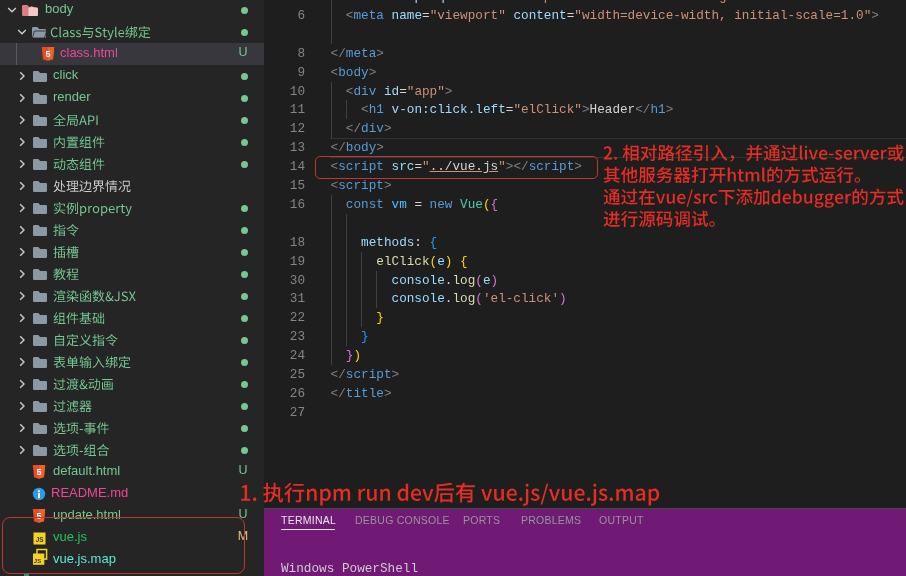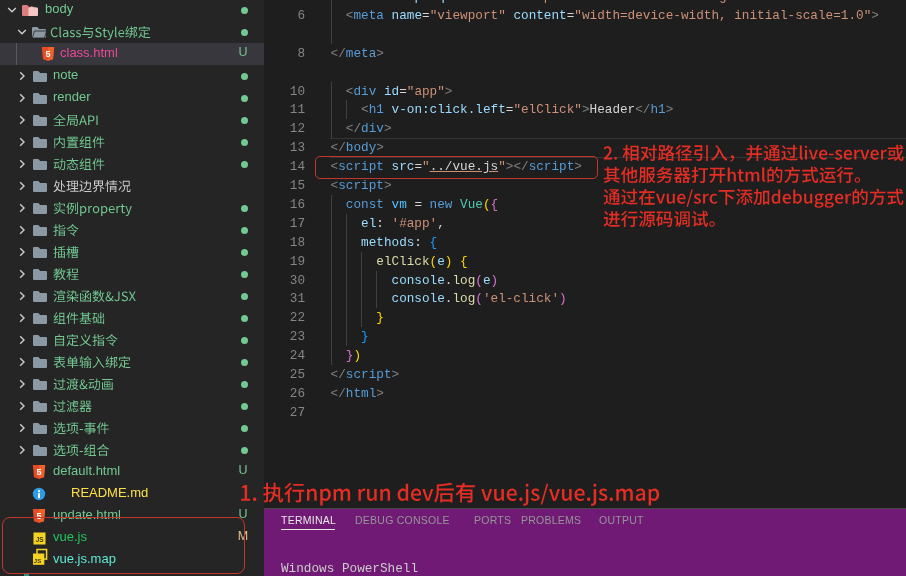--- a/index.html
+++ b/index.html
@@ -31,21 +31,21 @@
         <text x="7" y="11" font-family="Liberation Sans" font-size="9" font-weight="bold" fill="#ffffff" text-anchor="middle">5</text>
       </svg>
       <div class="lab" style="left:60px;top:45px;color:#ec4899">class.html</div>
       <div class="badge" style="left:233px;top:45px;color:#73c991">U</div>
       <svg style="position:absolute;left:14px;top:68px;" width="16" height="16" viewBox="0 0 16 16">
         <polyline points="6.2,4.2 10,8 6.2,11.8" fill="none" stroke="#cccccc" stroke-width="1.4"></polyline>
       </svg>
       <svg style="position:absolute;left:32px;top:69px;" width="16" height="15" viewBox="0 0 16 15">
         <path d="M1 3.2 a1.2 1.2 0 0 1 1.2-1.2 h4.1 l1.9 1.9 h5.6 a1.2 1.2 0 0 1 1.2 1.2 v6.7 a1.2 1.2 0 0 1-1.2 1.2 H2.2 a1.2 1.2 0 0 1-1.2-1.2 Z" fill="#8b99a4"></path>
       </svg>
-      <div class="lab" style="left:53px;top:67px;color:#73c991">note</div>
+      <div class="lab" style="left:53px;top:67px;color:#73c991">click</div>
       <div class="dot" style="left:241px;top:72.5px"></div>
       <svg style="position:absolute;left:14px;top:90px;" width="16" height="16" viewBox="0 0 16 16">
         <polyline points="6.2,4.2 10,8 6.2,11.8" fill="none" stroke="#cccccc" stroke-width="1.4"></polyline>
       </svg>
       <svg style="position:absolute;left:32px;top:91px;" width="16" height="15" viewBox="0 0 16 15">
         <path d="M1 3.2 a1.2 1.2 0 0 1 1.2-1.2 h4.1 l1.9 1.9 h5.6 a1.2 1.2 0 0 1 1.2 1.2 v6.7 a1.2 1.2 0 0 1-1.2 1.2 H2.2 a1.2 1.2 0 0 1-1.2-1.2 Z" fill="#8b99a4"></path>
       </svg>
       <div class="lab" style="left:53px;top:89px;color:#73c991">render</div>
       <div class="dot" style="left:241px;top:94.5px"></div>
       <svg style="position:absolute;left:14px;top:112px;" width="16" height="16" viewBox="0 0 16 16">
@@ -212,21 +212,21 @@
         <path d="M7 2 v12.35 L12 13.3 L13.2 1 H7 Z" fill="#f16529" opacity="0.85"></path>
         <text x="7" y="11" font-family="Liberation Sans" font-size="9" font-weight="bold" fill="#ffffff" text-anchor="middle">5</text>
       </svg>
       <div class="lab" style="left:53px;top:463px;color:#73c991">default.html</div>
       <div class="badge" style="left:233px;top:463px;color:#73c991">U</div>
       <svg style="position:absolute;left:32px;top:487px;" width="14" height="14" viewBox="0 0 14 14">
         <circle cx="7" cy="7" r="6.2" fill="#2e9be6"></circle>
         <rect x="6" y="3.2" width="2" height="2" fill="#fff"></rect>
         <rect x="6" y="6.2" width="2" height="5" fill="#fff"></rect>
       </svg>
-      <div class="lab" style="left:71px;top:485px;color:#fde047">README.md</div>
+      <div class="lab" style="left:51px;top:485px;color:#ec4899">README.md</div>
       <svg style="position:absolute;left:32px;top:508px;" width="14" height="16" viewBox="0 0 14 16">
         <path d="M0.8 1 L2 13.3 L7 14.9 L12 13.3 L13.2 1 Z" fill="#e44d26"></path>
         <path d="M7 2 v12.35 L12 13.3 L13.2 1 H7 Z" fill="#f16529" opacity="0.85"></path>
         <text x="7" y="11" font-family="Liberation Sans" font-size="9" font-weight="bold" fill="#ffffff" text-anchor="middle">5</text>
       </svg>
       <div class="lab" style="left:53px;top:507px;color:#73c991">update.html</div>
       <div class="badge" style="left:233px;top:507px;color:#73c991">U</div>
       <svg style="position:absolute;left:33px;top:531.5px;" width="13" height="13" viewBox="0 0 13 13">
         <rect x="0.5" y="0.5" width="12" height="12" fill="#f5d322"></rect>
         <text x="6.6" y="10.3" font-family="Liberation Sans" font-size="6.4" font-weight="bold" fill="#3d3805" text-anchor="middle">JS</text>
@@ -269,44 +269,44 @@
       <div class="gu" style="left:112.3px;top:289.4px;height:19.0px"></div>
       <div class="gu" style="left:66.6px;top:308.3px;height:19.0px"></div>
       <div class="gu" style="left:81.8px;top:308.3px;height:19.0px"></div>
       <div class="gu" style="left:97.1px;top:308.3px;height:19.0px"></div>
       <div class="gu" style="left:66.6px;top:327.2px;height:19.0px"></div>
       <div class="gu" style="left:81.8px;top:327.2px;height:19.0px"></div>
       <div class="gu" style="left:66.6px;top:346.1px;height:19.0px"></div>
       <div class="cl" style="top:-13.0px"><span class="ln">5</span>  <b class="g">&lt;</b><b class="t">meta</b><b class="w"> </b><b class="a">http-equiv</b><b class="w">=</b><b class="s">"X-UA-Compatible"</b><b class="w"> </b><b class="a">content</b><b class="w">=</b><b class="s">"IE=edge"</b><b class="g">&gt;</b></div>
       <div class="cl" style="top:5.9px"><span class="ln">6</span>  <b class="g">&lt;</b><b class="t">meta</b><b class="w"> </b><b class="a">name</b><b class="w">=</b><b class="s">"viewport"</b><b class="w"> </b><b class="a">content</b><b class="w">=</b><b class="s">"width=device-width, initial-scale=1.0"</b><b class="g">&gt;</b></div>
       <div class="cl" style="top:43.7px"><span class="ln">8</span><b class="g">&lt;/</b><b class="t">meta</b><b class="g">&gt;</b></div>
+      <div class="cl" style="top:62.6px"><span class="ln">9</span><b class="g">&lt;</b><b class="t">body</b><b class="g">&gt;</b></div>
       <div class="cl" style="top:81.5px"><span class="ln">10</span>  <b class="g">&lt;</b><b class="t">div</b><b class="w"> </b><b class="a">id</b><b class="w">=</b><b class="s">"app"</b><b class="g">&gt;</b></div>
       <div class="cl" style="top:100.4px"><span class="ln">11</span>    <b class="g">&lt;</b><b class="t">h1</b><b class="w"> </b><b class="a">v-on:click.left</b><b class="w">=</b><b class="s">"elClick"</b><b class="g">&gt;</b><b class="w">Header</b><b class="g">&lt;/</b><b class="t">h1</b><b class="g">&gt;</b></div>
       <div class="cl" style="top:119.3px"><span class="ln">12</span>  <b class="g">&lt;/</b><b class="t">div</b><b class="g">&gt;</b></div>
       <div class="cl" style="top:138.2px"><span class="ln">13</span><b class="g">&lt;/</b><b class="t">body</b><b class="g">&gt;</b></div>
       <div class="cl" style="top:157.1px"><span class="ln">14</span><b class="g">&lt;</b><b class="t">script</b><b class="w"> </b><b class="a">src</b><b class="w">=</b><b class="s">"</b><u style="text-decoration-color:#ce9178">../vue.js</u><b class="s">"</b><b class="g">&gt;&lt;/</b><b class="t">script</b><b class="g">&gt;</b></div>
       <div class="cl" style="top:176.0px"><span class="ln">15</span><b class="g">&lt;</b><b class="t">script</b><b class="g">&gt;</b></div>
       <div class="cl" style="top:194.9px"><span class="ln">16</span>  <b class="t">const</b><b class="w"> </b><b class="v">vm</b><b class="w"> = </b><b class="t">new</b><b class="w"> </b><b class="c">Vue</b><b class="b1">(</b><b class="b2">{</b></div>
-      <div class="cl" style="top:213.8px"><span class="ln">17</span>    <b class="a">el</b><b class="w">: </b><b class="s">'#app'</b><b class="w">,</b></div>
       <div class="cl" style="top:232.7px"><span class="ln">18</span>    <b class="a">methods</b><b class="w">: </b><b class="b3">{</b></div>
       <div class="cl" style="top:251.6px"><span class="ln">19</span>      <b class="f">elClick</b><b class="b1">(</b><b class="a">e</b><b class="b1">)</b><b class="w"> </b><b class="b1">{</b></div>
       <div class="cl" style="top:270.5px"><span class="ln">30</span>        <b class="a">console</b><b class="w">.</b><b class="f">log</b><b class="b2">(</b><b class="a">e</b><b class="b2">)</b></div>
       <div class="cl" style="top:289.4px"><span class="ln">31</span>        <b class="a">console</b><b class="w">.</b><b class="f">log</b><b class="b2">(</b><b class="s">'el-click'</b><b class="b2">)</b></div>
       <div class="cl" style="top:308.3px"><span class="ln">22</span>      <b class="b1">}</b></div>
       <div class="cl" style="top:327.2px"><span class="ln">23</span>    <b class="b3">}</b></div>
       <div class="cl" style="top:346.1px"><span class="ln">24</span>  <b class="b2">}</b><b class="b1">)</b></div>
       <div class="cl" style="top:365.0px"><span class="ln">25</span><b class="g">&lt;/</b><b class="t">script</b><b class="g">&gt;</b></div>
-      <div class="cl" style="top:383.9px"><span class="ln">26</span><b class="g">&lt;/</b><b class="t">html</b><b class="g">&gt;</b></div>
+      <div class="cl" style="top:383.9px"><span class="ln">26</span><b class="g">&lt;/</b><b class="t">title</b><b class="g">&gt;</b></div>
       <div class="cl" style="top:402.8px"><span class="ln">27</span></div>
     </div>
     <div style="position:absolute;left:264px;top:508px;width:642px;height:1px;background:#474747"></div>
     <div style="position:absolute;left:264px;top:509px;width:642px;height:67px;background:#701a75">
       <div class="tab" style="left:17px;color:#e7e7e7">TERMINAL</div>
       <div class="tab" style="left:91px;color:#969696">DEBUG CONSOLE</div>
-      <div class="tab" style="left:210px;color:#969696">PORTS</div>
+      <div class="tab" style="left:199px;color:#969696">PORTS</div>
       <div class="tab" style="left:257px;color:#969696">PROBLEMS</div>
       <div class="tab" style="left:335px;color:#969696">OUTPUT</div>
       <div style="position:absolute;left:17px;top:20px;width:54px;height:1px;background:#e7e7e7"></div>
       <div style="position:absolute;left:17px;top:50px;height:19px;line-height:19px;font-family:'Liberation Mono',monospace;font-size:12.7px;color:#cccccc">Windows PowerShell</div>
     </div>
     <div style="position:absolute;left:315px;top:156px;width:281px;height:21px;border:1.5px solid #c3362c;border-radius:5px"></div>
     <div style="position:absolute;left:2px;top:517px;width:241px;height:55px;border:1.5px solid #c3362c;border-radius:8px"></div>
     <svg style="position:absolute;left:603px;top:139.1px;" width="304" height="26" viewBox="0 -20.4 304 25.7">
       <path fill="#e52d24" d="M0.8 0.0H9.2V-1.7H5.9C5.3 -1.7 4.5 -1.7 3.8 -1.6C6.5 -4.2 8.5 -6.8 8.5 -9.3C8.5 -11.7 7.0 -13.2 4.6 -13.2C2.9 -13.2 1.8 -12.5 0.7 -11.3L1.8 -10.1C2.5 -10.9 3.4 -11.6 4.4 -11.6C5.8 -11.6 6.5 -10.6 6.5 -9.2C6.5 -7.1 4.6 -4.6 0.8 -1.2Z M12.7 0.2C13.4 0.2 14.0 -0.4 14.0 -1.2C14.0 -2.0 13.4 -2.6 12.7 -2.6C11.9 -2.6 11.3 -2.0 11.3 -1.2C11.3 -0.4 11.9 0.2 12.7 0.2Z M29.1 -8.1H33.9V-5.5H29.1ZM29.1 -9.7V-12.3H33.9V-9.7ZM29.1 -3.9H33.9V-1.2H29.1ZM27.5 -13.9V1.4H29.1V0.3H33.9V1.3H35.6V-13.9ZM22.8 -14.9V-11.1H20.1V-9.6H22.6C22.0 -7.3 20.9 -4.7 19.7 -3.2C19.9 -2.8 20.3 -2.1 20.5 -1.7C21.4 -2.8 22.2 -4.5 22.8 -6.3V1.5H24.4V-6.3C25.0 -5.5 25.7 -4.5 26.0 -3.9L27.0 -5.2C26.6 -5.7 25.0 -7.6 24.4 -8.2V-9.6H26.8V-11.1H24.4V-14.9Z M45.5 -6.9C46.3 -5.6 47.1 -4.0 47.4 -3.0L48.8 -3.7C48.5 -4.7 47.7 -6.3 46.8 -7.5ZM38.2 -7.9C39.3 -7.0 40.4 -5.9 41.4 -4.7C40.4 -2.6 39.1 -0.9 37.5 0.1C37.9 0.4 38.4 1.0 38.7 1.4C40.3 0.3 41.6 -1.3 42.6 -3.3C43.4 -2.4 44.0 -1.5 44.4 -0.8L45.7 -2.0C45.2 -2.9 44.4 -4.0 43.4 -5.1C44.2 -7.1 44.7 -9.5 45.0 -12.4L43.9 -12.7L43.7 -12.6H38.0V-11.0H43.2C43.0 -9.4 42.6 -7.8 42.1 -6.4C41.2 -7.3 40.3 -8.2 39.4 -8.9ZM50.1 -14.9V-10.8H45.4V-9.2H50.1V-0.7C50.1 -0.4 50.0 -0.3 49.7 -0.3C49.4 -0.3 48.4 -0.3 47.4 -0.3C47.6 0.2 47.8 1.0 47.9 1.5C49.4 1.5 50.4 1.4 51.0 1.1C51.6 0.8 51.8 0.3 51.8 -0.7V-9.2H53.8V-10.8H51.8V-14.9Z M57.4 -12.7H60.3V-10.0H57.4ZM55.0 -0.9 55.3 0.7C57.2 0.2 59.8 -0.4 62.3 -1.0L62.1 -2.5L59.9 -2.0V-4.8H62.0C62.2 -4.5 62.3 -4.2 62.4 -4.0L63.2 -4.4V1.4H64.8V0.8H68.7V1.4H70.3V-4.4L70.6 -4.3C70.9 -4.7 71.3 -5.4 71.7 -5.7C70.2 -6.2 68.9 -7.0 67.8 -8.0C68.9 -9.3 69.8 -10.9 70.3 -12.7L69.3 -13.2L69.0 -13.1H66.0C66.2 -13.6 66.3 -14.0 66.5 -14.5L64.9 -14.9C64.3 -12.8 63.1 -10.9 61.8 -9.6V-14.2H55.9V-8.6H58.4V-1.6L57.2 -1.4V-7.1H55.9V-1.1ZM64.8 -0.6V-3.6H68.7V-0.6ZM68.3 -11.7C67.8 -10.8 67.3 -9.9 66.7 -9.1C66.1 -9.8 65.5 -10.6 65.1 -11.4L65.3 -11.7ZM64.3 -5.0C65.2 -5.5 66.0 -6.1 66.7 -6.9C67.5 -6.2 68.3 -5.5 69.2 -5.0ZM65.7 -8.0C64.6 -6.9 63.3 -6.1 62.0 -5.5V-6.2H59.9V-8.6H61.8V-9.4C62.2 -9.1 62.7 -8.6 62.9 -8.4C63.4 -8.9 63.9 -9.4 64.3 -10.0C64.7 -9.4 65.2 -8.7 65.7 -8.0Z M76.4 -14.8C75.7 -13.6 74.1 -12.2 72.7 -11.3C73.0 -10.9 73.4 -10.3 73.6 -9.9C75.2 -10.9 76.9 -12.6 78.0 -14.2ZM78.8 -14.0V-12.4H85.2C83.5 -10.3 80.4 -8.5 77.5 -7.6C77.8 -7.3 78.3 -6.6 78.5 -6.2C80.2 -6.8 81.9 -7.7 83.5 -8.8C85.1 -8.0 87.0 -7.0 88.0 -6.3L89.0 -7.7C88.0 -8.3 86.3 -9.1 84.9 -9.8C86.1 -10.8 87.2 -12.0 87.9 -13.3L86.7 -14.0L86.4 -14.0ZM78.9 -5.9V-4.3H82.6V-0.5H77.8V1.0H88.9V-0.5H84.3V-4.3H87.9V-5.9ZM76.8 -10.9C75.8 -9.2 74.1 -7.4 72.5 -6.3C72.8 -5.9 73.2 -5.0 73.4 -4.6C73.9 -5.1 74.5 -5.6 75.1 -6.2V1.5H76.7V-8.1C77.3 -8.8 77.8 -9.6 78.2 -10.3Z M103.2 -14.6V1.5H104.8V-14.6ZM92.1 -10.1C91.8 -8.3 91.4 -6.1 91.1 -4.6H97.6C97.4 -2.0 97.1 -0.8 96.7 -0.5C96.5 -0.3 96.3 -0.3 95.9 -0.3C95.5 -0.3 94.3 -0.3 93.2 -0.4C93.5 0.1 93.8 0.8 93.8 1.3C94.9 1.4 96.0 1.4 96.6 1.3C97.3 1.3 97.7 1.2 98.2 0.7C98.8 0.1 99.1 -1.6 99.4 -5.4C99.4 -5.6 99.4 -6.1 99.4 -6.1H93.1L93.5 -8.6H99.3V-14.2H91.5V-12.6H97.6V-10.1Z M112.3 -13.2C113.4 -12.4 114.3 -11.4 115.1 -10.4C113.9 -5.5 111.8 -2.0 107.9 -0.0C108.3 0.3 109.1 1.0 109.4 1.3C112.8 -0.7 115.1 -3.8 116.4 -8.1C118.3 -4.7 119.6 -0.8 123.5 1.3C123.6 0.8 124.0 -0.1 124.3 -0.6C118.5 -4.1 118.9 -10.5 113.3 -14.6Z M127.9 2.1C129.9 1.5 131.1 -0.1 131.1 -2.0C131.1 -3.3 130.5 -4.2 129.4 -4.2C128.6 -4.2 127.9 -3.7 127.9 -2.8C127.9 -1.9 128.6 -1.4 129.4 -1.4L129.7 -1.4C129.6 -0.3 128.8 0.5 127.4 1.0Z M153.5 -9.7V-6.2H149.0V-6.5V-9.7ZM154.6 -14.9C154.3 -13.8 153.6 -12.3 153.1 -11.3H148.1L149.6 -11.9C149.2 -12.7 148.5 -14.0 147.7 -14.9L146.2 -14.3C146.9 -13.4 147.6 -12.1 147.9 -11.3H143.9V-9.7H147.3V-6.5V-6.2H143.3V-4.6H147.2C146.9 -2.8 145.9 -1.0 143.4 0.3C143.7 0.6 144.3 1.2 144.6 1.6C147.7 0.0 148.7 -2.3 148.9 -4.6H153.5V1.5H155.2V-4.6H159.2V-6.2H155.2V-9.7H158.7V-11.3H154.9C155.4 -12.2 156.0 -13.3 156.5 -14.4Z M161.0 -13.2C162.1 -12.3 163.4 -11.0 164.1 -10.2L165.3 -11.3C164.6 -12.1 163.2 -13.3 162.2 -14.2ZM164.7 -8.2H160.7V-6.7H163.1V-2.0C162.3 -1.7 161.5 -0.9 160.6 -0.1L161.6 1.3C162.5 0.2 163.3 -0.8 163.9 -0.8C164.3 -0.8 164.9 -0.2 165.6 0.2C166.8 0.9 168.3 1.1 170.5 1.1C172.4 1.1 175.4 1.0 176.7 0.9C176.7 0.5 177.0 -0.3 177.1 -0.7C175.3 -0.5 172.5 -0.3 170.5 -0.3C168.6 -0.3 167.0 -0.4 165.9 -1.1C165.4 -1.5 165.0 -1.8 164.7 -2.0ZM166.5 -14.3V-13.0H173.4C172.8 -12.5 172.1 -12.0 171.4 -11.7C170.6 -12.1 169.7 -12.4 168.9 -12.7L167.9 -11.8C168.8 -11.4 169.9 -10.9 170.9 -10.4H166.4V-1.3H168.0V-4.1H170.5V-1.4H172.0V-4.1H174.7V-2.9C174.7 -2.7 174.6 -2.6 174.4 -2.6C174.2 -2.6 173.5 -2.6 172.8 -2.6C173.0 -2.2 173.1 -1.7 173.2 -1.3C174.3 -1.3 175.1 -1.3 175.6 -1.5C176.1 -1.7 176.3 -2.1 176.3 -2.9V-10.4H173.9L173.9 -10.5C173.6 -10.6 173.2 -10.8 172.8 -11.0C174.1 -11.8 175.3 -12.7 176.2 -13.5L175.2 -14.3L174.9 -14.3ZM174.7 -9.2V-7.9H172.0V-9.2ZM168.0 -6.7H170.5V-5.4H168.0ZM168.0 -7.9V-9.2H170.5V-7.9ZM174.7 -6.7V-5.4H172.0V-6.7Z M178.9 -13.5C179.8 -12.6 180.9 -11.3 181.4 -10.4L182.8 -11.4C182.3 -12.2 181.1 -13.5 180.1 -14.3ZM184.2 -8.3C185.1 -7.2 186.2 -5.7 186.6 -4.8L188.1 -5.6C187.5 -6.6 186.4 -8.0 185.5 -9.1ZM182.4 -8.3H178.5V-6.7H180.7V-2.4C180.0 -2.1 179.0 -1.4 178.1 -0.4L179.3 1.2C180.1 0.1 180.9 -1.0 181.5 -1.0C181.9 -1.0 182.5 -0.5 183.2 0.0C184.5 0.7 186.0 0.9 188.2 0.9C189.9 0.9 192.9 0.8 194.2 0.8C194.2 0.3 194.5 -0.6 194.7 -1.1C193.0 -0.8 190.2 -0.7 188.2 -0.7C186.3 -0.7 184.7 -0.8 183.6 -1.5C183.0 -1.8 182.7 -2.1 182.4 -2.3ZM190.2 -14.8V-11.8H183.5V-10.2H190.2V-3.7C190.2 -3.4 190.1 -3.3 189.7 -3.3C189.4 -3.3 188.1 -3.3 186.9 -3.3C187.1 -2.9 187.4 -2.1 187.5 -1.6C189.1 -1.6 190.3 -1.7 190.9 -1.9C191.6 -2.2 191.9 -2.7 191.9 -3.7V-10.2H194.2V-11.8H191.9V-14.8Z M198.8 0.2C199.3 0.2 199.6 0.2 199.9 0.1L199.6 -1.5C199.4 -1.4 199.4 -1.4 199.3 -1.4C199.0 -1.4 198.8 -1.6 198.8 -2.2V-14.0H196.8V-2.3C196.8 -0.7 197.3 0.2 198.8 0.2Z M202.0 0.0H204.0V-9.7H202.0ZM203.0 -11.5C203.8 -11.5 204.3 -12.0 204.3 -12.7C204.3 -13.4 203.8 -13.9 203.0 -13.9C202.3 -13.9 201.8 -13.4 201.8 -12.7C201.8 -12.0 202.3 -11.5 203.0 -11.5Z M209.2 0.0H211.6L214.9 -9.7H212.9L211.3 -4.5C211.0 -3.5 210.7 -2.5 210.4 -1.6H210.4C210.1 -2.5 209.8 -3.5 209.5 -4.5L207.9 -9.7H205.8Z M220.7 0.2C222.0 0.2 223.1 -0.2 224.0 -0.8L223.3 -2.1C222.6 -1.6 221.8 -1.4 221.0 -1.4C219.3 -1.4 218.1 -2.5 218.0 -4.3H224.3C224.3 -4.6 224.4 -4.9 224.4 -5.4C224.4 -8.1 223.0 -9.9 220.4 -9.9C218.2 -9.9 216.0 -8.0 216.0 -4.8C216.0 -1.6 218.1 0.2 220.7 0.2ZM218.0 -5.7C218.2 -7.4 219.2 -8.3 220.4 -8.3C221.8 -8.3 222.6 -7.4 222.6 -5.7Z M225.9 -4.2H230.6V-5.7H225.9Z M235.5 0.2C237.9 0.2 239.2 -1.1 239.2 -2.7C239.2 -4.5 237.7 -5.1 236.4 -5.6C235.3 -6.1 234.4 -6.4 234.4 -7.2C234.4 -7.8 234.9 -8.4 235.9 -8.4C236.7 -8.4 237.4 -8.0 238.1 -7.5L239.0 -8.8C238.3 -9.4 237.2 -9.9 235.9 -9.9C233.7 -9.9 232.4 -8.7 232.4 -7.1C232.4 -5.5 233.9 -4.8 235.2 -4.3C236.2 -3.9 237.3 -3.5 237.3 -2.6C237.3 -1.9 236.7 -1.3 235.6 -1.3C234.6 -1.3 233.7 -1.7 232.9 -2.4L231.9 -1.1C232.8 -0.3 234.2 0.2 235.5 0.2Z M245.4 0.2C246.7 0.2 247.8 -0.2 248.7 -0.8L248.0 -2.1C247.3 -1.6 246.5 -1.4 245.7 -1.4C244.0 -1.4 242.8 -2.5 242.7 -4.3H249.0C249.0 -4.6 249.1 -4.9 249.1 -5.4C249.1 -8.1 247.7 -9.9 245.1 -9.9C242.8 -9.9 240.7 -8.0 240.7 -4.8C240.7 -1.6 242.8 0.2 245.4 0.2ZM242.7 -5.7C242.8 -7.4 243.9 -8.3 245.1 -8.3C246.5 -8.3 247.3 -7.4 247.3 -5.7Z M251.3 0.0H253.4V-6.0C254.0 -7.6 254.9 -8.1 255.7 -8.1C256.1 -8.1 256.3 -8.1 256.7 -8.0L257.0 -9.7C256.7 -9.9 256.4 -9.9 256.0 -9.9C254.9 -9.9 253.9 -9.2 253.2 -8.0H253.2L253.0 -9.7H251.3Z M260.6 0.0H263.0L266.3 -9.7H264.4L262.7 -4.5C262.5 -3.5 262.2 -2.5 261.9 -1.6H261.8C261.5 -2.5 261.2 -3.5 261.0 -4.5L259.3 -9.7H257.2Z M272.2 0.2C273.4 0.2 274.5 -0.2 275.4 -0.8L274.7 -2.1C274.0 -1.6 273.3 -1.4 272.4 -1.4C270.7 -1.4 269.6 -2.5 269.4 -4.3H275.7C275.8 -4.6 275.8 -4.9 275.8 -5.4C275.8 -8.1 274.4 -9.9 271.8 -9.9C269.6 -9.9 267.4 -8.0 267.4 -4.8C267.4 -1.6 269.5 0.2 272.2 0.2ZM269.4 -5.7C269.6 -7.4 270.7 -8.3 271.9 -8.3C273.3 -8.3 274.0 -7.4 274.0 -5.7Z M278.1 0.0H280.1V-6.0C280.7 -7.6 281.7 -8.1 282.4 -8.1C282.8 -8.1 283.1 -8.1 283.4 -8.0L283.8 -9.7C283.5 -9.9 283.2 -9.9 282.7 -9.9C281.7 -9.9 280.6 -9.2 279.9 -8.0H279.9L279.7 -9.7H278.1Z M284.8 -1.3 285.1 0.4C287.1 -0.1 290.0 -0.7 292.7 -1.3L292.6 -2.9C289.7 -2.3 286.7 -1.7 284.8 -1.3ZM287.3 -7.7H290.5V-5.1H287.3ZM285.8 -9.1V-3.7H292.1V-9.1ZM284.8 -12.1V-10.5H293.5C293.7 -7.7 294.1 -5.1 294.7 -3.0C293.6 -1.7 292.3 -0.6 290.8 0.2C291.1 0.6 291.8 1.2 292.1 1.5C293.3 0.8 294.4 -0.2 295.4 -1.2C296.1 0.5 297.1 1.5 298.4 1.5C299.9 1.5 300.5 0.7 300.7 -2.5C300.3 -2.7 299.7 -3.1 299.3 -3.5C299.2 -1.2 299.0 -0.2 298.5 -0.2C297.9 -0.2 297.2 -1.2 296.6 -2.8C297.9 -4.6 298.9 -6.7 299.7 -9.0L298.0 -9.4C297.5 -7.8 296.9 -6.2 296.0 -4.9C295.7 -6.5 295.4 -8.4 295.2 -10.5H300.3V-12.1H299.0L299.9 -13.1C299.3 -13.7 298.0 -14.4 297.0 -14.8L296.0 -13.8C296.9 -13.4 298.0 -12.7 298.6 -12.1H295.1C295.1 -13.0 295.1 -13.9 295.1 -14.8H293.3C293.3 -13.9 293.3 -13.0 293.4 -12.1Z"></path>
     </svg>

